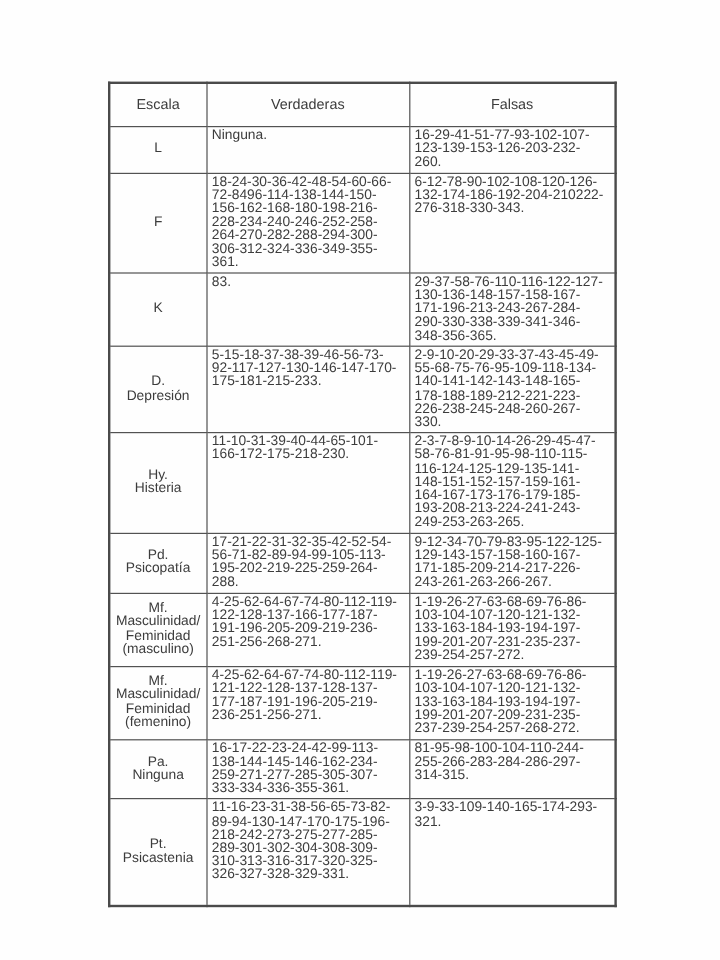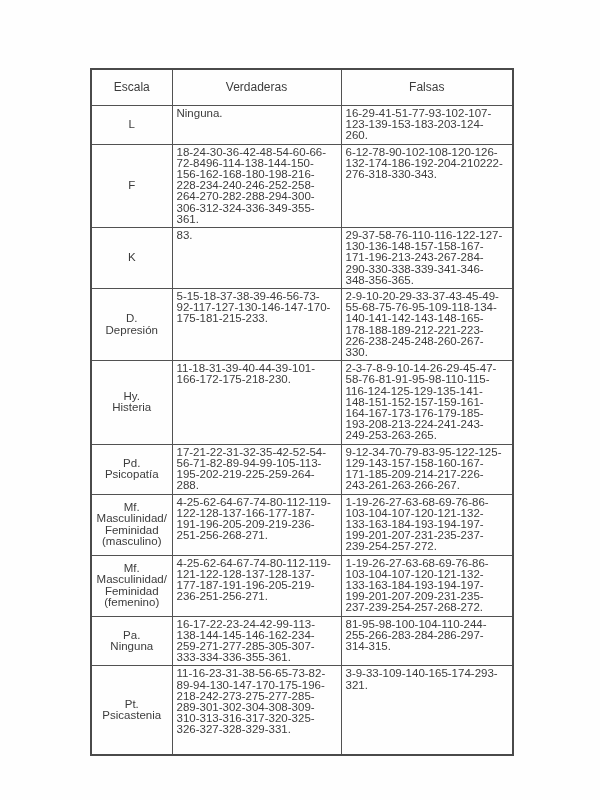--- a/index.html
+++ b/index.html
@@ -77,21 +77,21 @@
         <th>Escala</th>
         <th>Verdaderas</th>
         <th>Falsas</th>
       </tr>
     </thead>
     <tbody>
         <tr>
           <td class="escala">L</td>
           <td class="verdaderas">Ninguna.</td>
           <td class="falsas">16-29-41-51-77-93-102-107-
-123-139-153-183-203-124-
+123-139-153-126-203-232-
 260.</td>
         </tr>
         <tr>
           <td class="escala">F</td>
           <td class="verdaderas">18-24-30-36-42-48-54-60-66-
 72-8496-114-138-144-150-
 156-162-168-180-198-216-
 228-234-240-246-252-258-
 264-270-282-288-294-300-
 306-312-324-336-349-355-
@@ -118,21 +118,21 @@
           <td class="falsas">2-9-10-20-29-33-37-43-45-49-
 55-68-75-76-95-109-118-134-
 140-141-142-143-148-165-
 178-188-189-212-221-223-
 226-238-245-248-260-267-
 330.</td>
         </tr>
         <tr>
           <td class="escala">Hy.
 Histeria</td>
-          <td class="verdaderas">11-18-31-39-40-44-39-101-
+          <td class="verdaderas">11-10-31-39-40-44-65-101-
 166-172-175-218-230.</td>
           <td class="falsas">2-3-7-8-9-10-14-26-29-45-47-
 58-76-81-91-95-98-110-115-
 116-124-125-129-135-141-
 148-151-152-157-159-161-
 164-167-173-176-179-185-
 193-208-213-224-241-243-
 249-253-263-265.</td>
         </tr>
         <tr>

